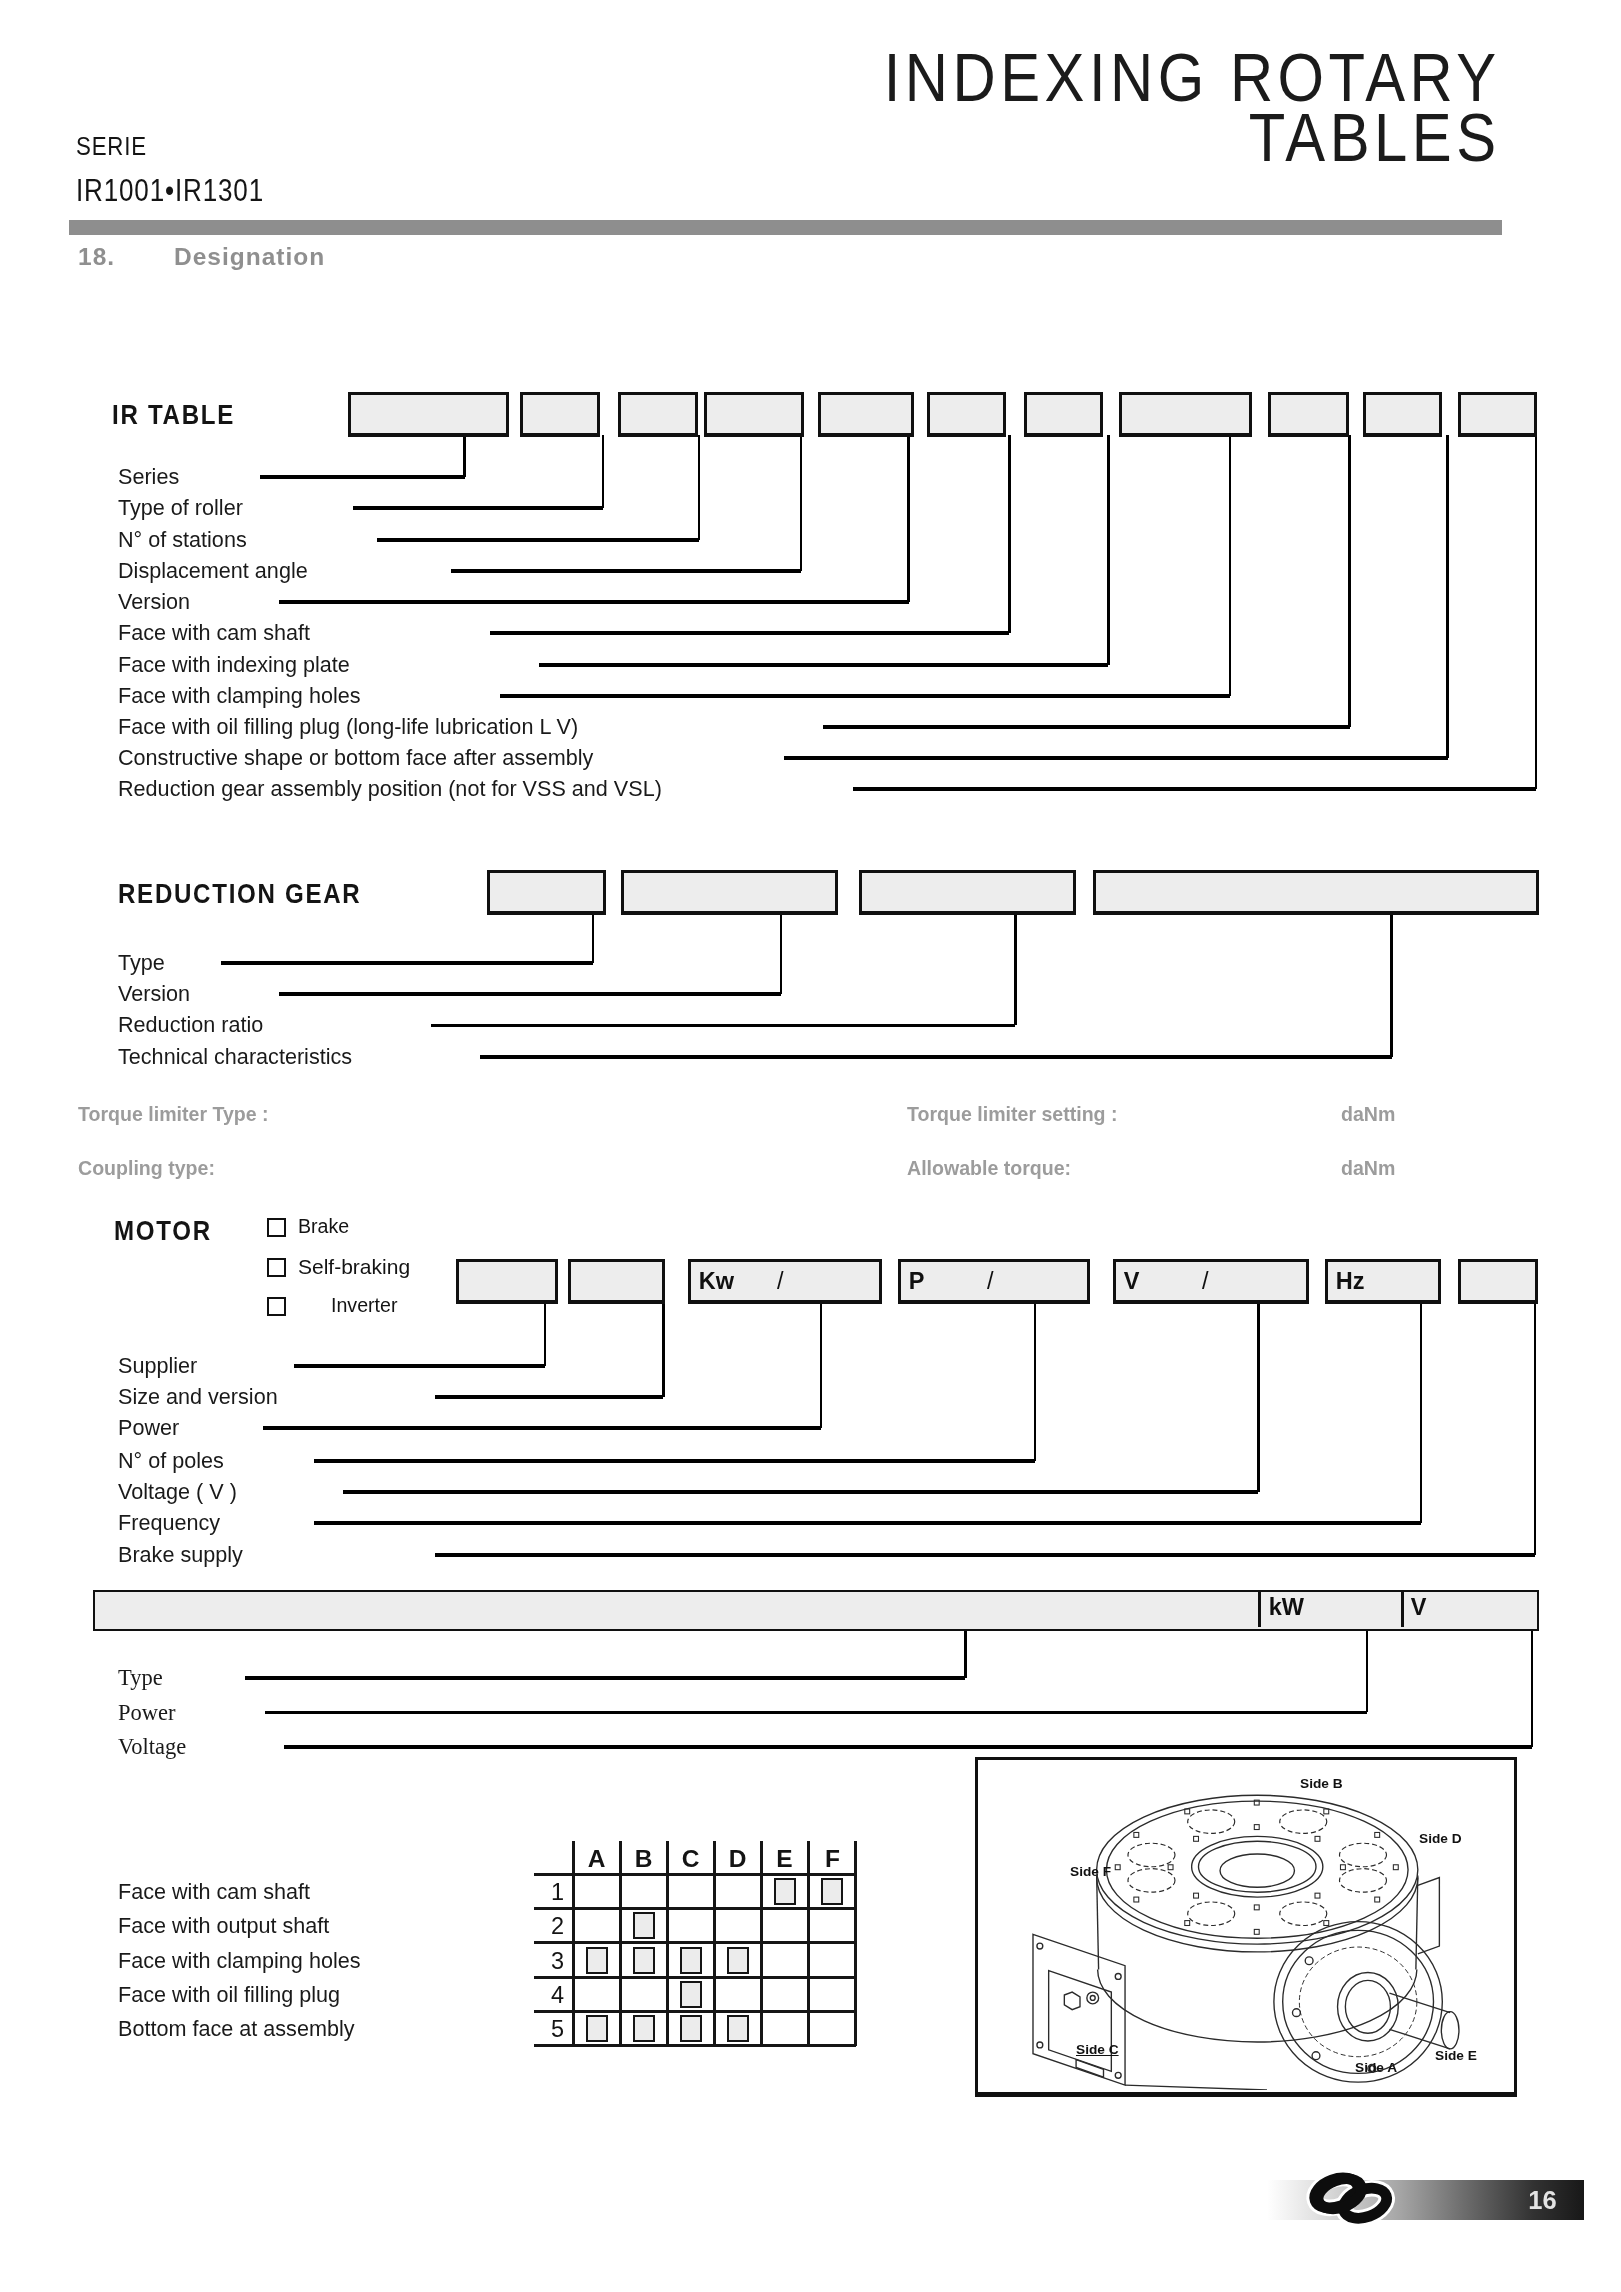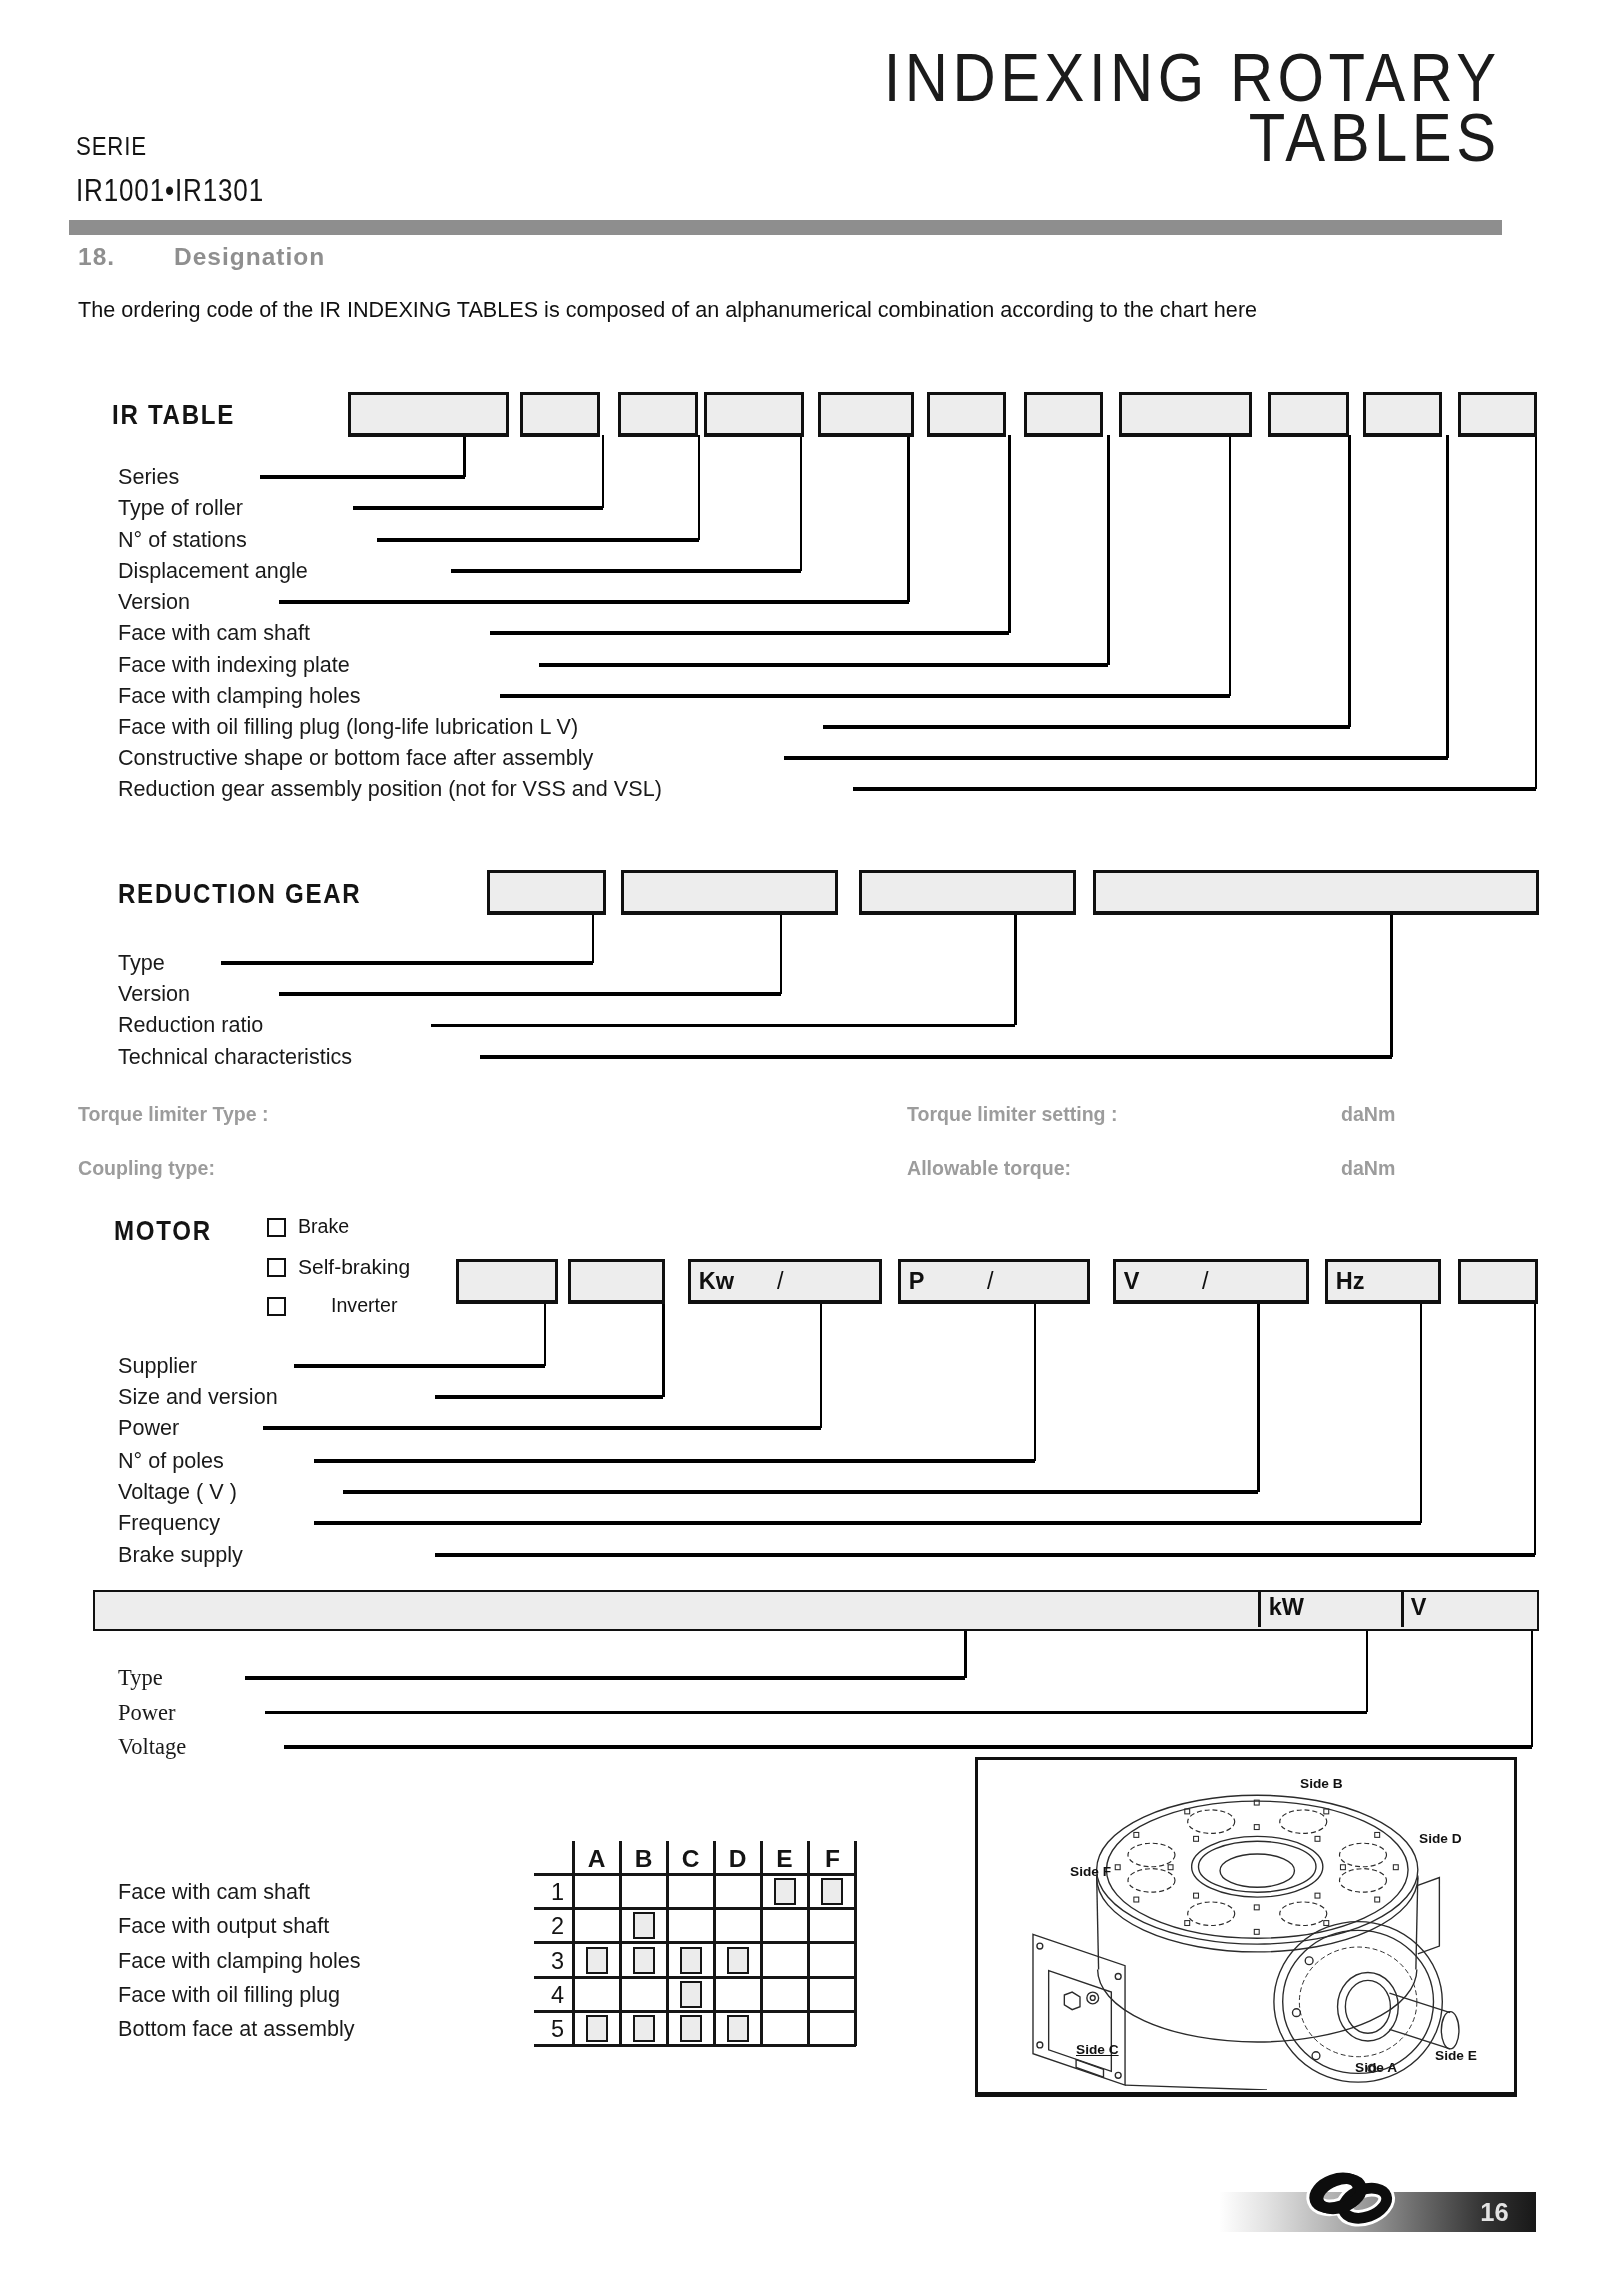--- a/index.html
+++ b/index.html
@@ -32,21 +32,20 @@
     <div style="font-size:65px; letter-spacing:4.9px; line-height:57px; color:#1b1b1b;">INDEXING ROTARY</div>
     <div style="font-size:65px; letter-spacing:4.9px; line-height:57px; color:#1b1b1b;">TABLES</div>
   </div>
 
   <div class="abs" style="left:69px; top:220px; width:1433px; height:14.7px; background:#8e8e8e;"></div>
 
   <div class="abs" style="left:78px; top:243px; font-size:24.5px; font-weight:bold; color:#8f8f8f; letter-spacing:1px;">18.</div>
   <div class="abs" style="left:174px; top:243px; font-size:24.5px; font-weight:bold; color:#8f8f8f; letter-spacing:1px;">Designation</div>
 
   <div class="abs" style="left:78px; top:296px; width:1441px; font-size:21.6px; line-height:27.4px; color:#111;">
-    <div>The ordering code of the IR INDEXING TABLES is composed of an alphanumerical combination according to the chart here</div>
   </div>
 
   <svg class="abs" style="left:0; top:0;" width="1621" height="2293" viewBox="0 0 1654 2339">
 
     <g stroke="#000" stroke-width="4" shape-rendering="crispEdges">
       <line x1="265" y1="486" x2="474" y2="486"></line>
         <line x1="360" y1="518" x2="615" y2="518"></line>
       <line x1="385" y1="551" x2="713" y2="551"></line>
         <line x1="460" y1="582" x2="817" y2="582"></line>
       <line x1="285" y1="614" x2="927" y2="614"></line>
@@ -354,22 +353,22 @@
     </svg>
   </div>
 
   <div class="abs sidelbl" style="left:1300px; top:1776px;">Side B</div>
   <div class="abs sidelbl" style="left:1419px; top:1831px;">Side D</div>
   <div class="abs sidelbl" style="left:1070px; top:1864px;">Side F</div>
   <div class="abs sidelbl" style="left:1076px; top:2042px;text-decoration:underline;">Side C</div>
   <div class="abs sidelbl" style="left:1435px; top:2048px;">Side E</div>
   <div class="abs sidelbl" style="left:1355px; top:2060px;">Side A</div>
 
-  <div class="abs" style="left:1219px; top:2180px; width:317px; height:40px;
-       background:linear-gradient(to right,#ffffff 0%,#e2e2e2 15%,#a5a5a5 42%,#6d6d6d 62%,#323232 84%,#181818 100%);margin-top:12px;">
+  <div class="abs" style="left:1267px; top:2180px; width:317px; height:40px;
+       background:linear-gradient(to right,#ffffff 0%,#e2e2e2 15%,#a5a5a5 42%,#6d6d6d 62%,#323232 84%,#181818 100%);">
     <span class="abs" style="right:27.4px; top:5.9px; font-size:25.5px; font-weight:bold; color:#e3e3e3;">16</span>
   </div>
   <svg class="abs" style="left:1296px; top:2156px;" width="110" height="86" viewBox="0 0 112 88">
     <g transform="rotate(-20 56 44)" fill="none">
       <ellipse cx="44" cy="33" rx="23" ry="14" stroke="#ffffff" stroke-width="17"></ellipse>
       <ellipse cx="68" cy="53" rx="23" ry="14" stroke="#ffffff" stroke-width="17"></ellipse>
       <ellipse cx="44" cy="33" rx="23" ry="14" stroke="#0d0d0d" stroke-width="11"></ellipse>
       <ellipse cx="68" cy="53" rx="23" ry="14" stroke="#0d0d0d" stroke-width="11"></ellipse>
       <ellipse cx="44" cy="33" rx="23" ry="14" stroke="#0d0d0d" stroke-width="11" transform="translate(3 2)"></ellipse>
     </g>

